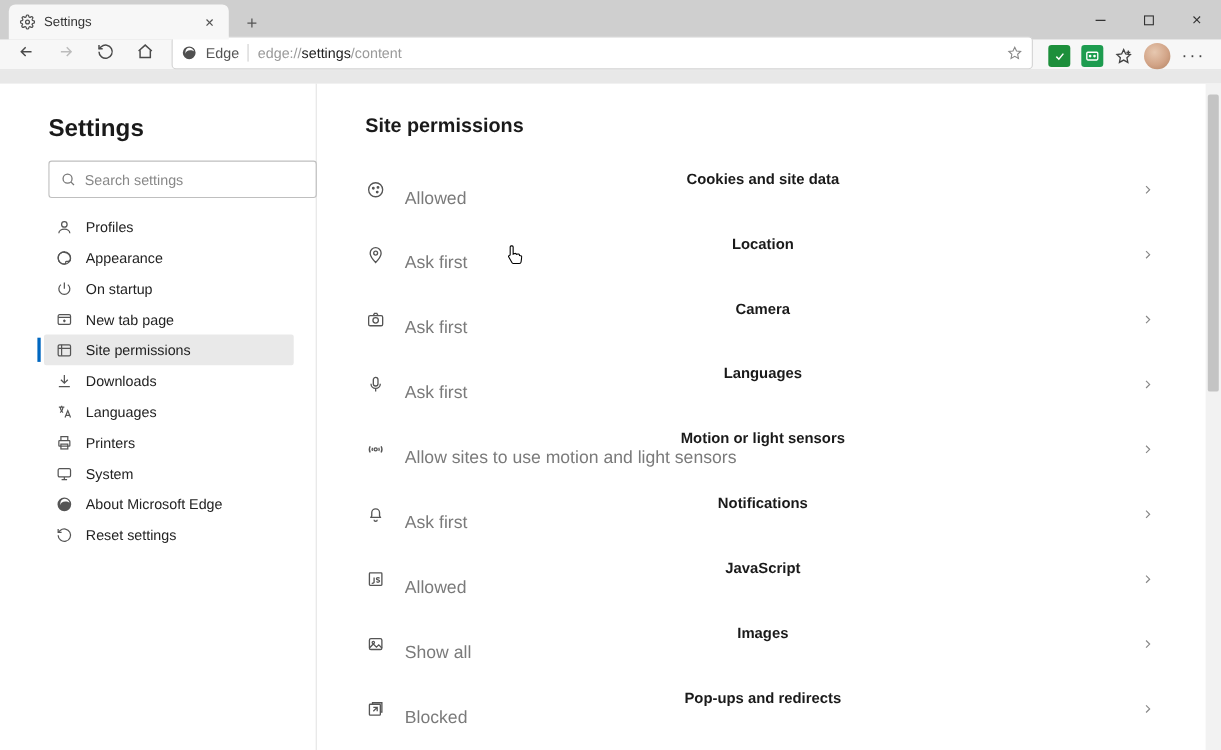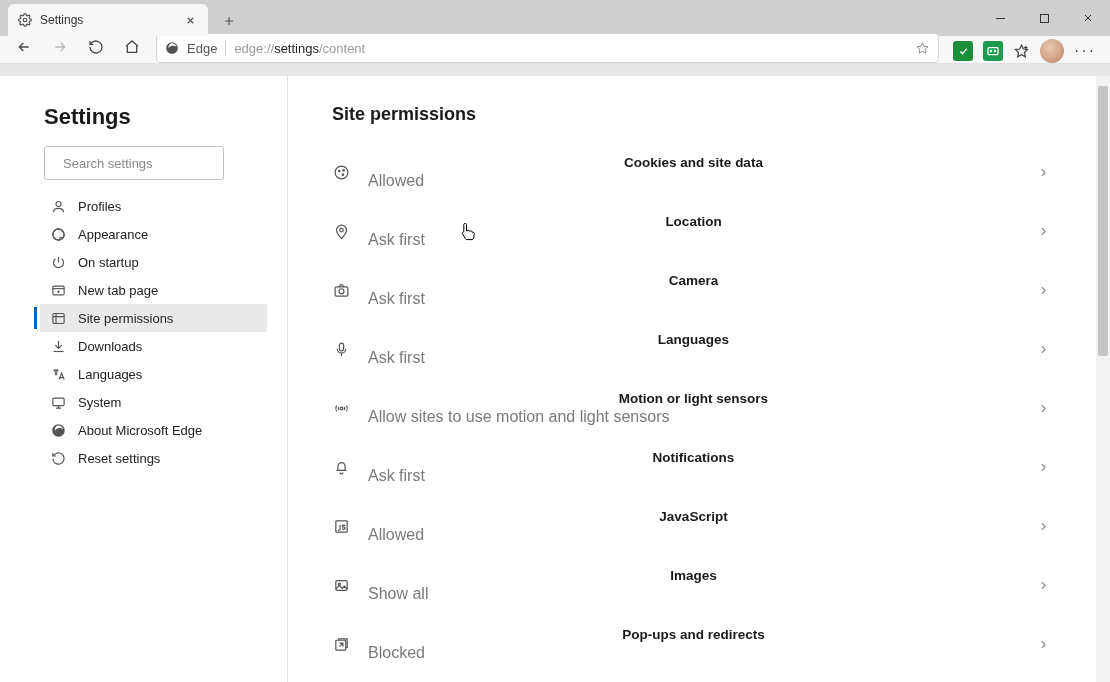--- a/index.html
+++ b/index.html
@@ -114,21 +114,21 @@
   .sidebar h1 { font-size:22px; font-weight:600; margin-bottom:16px; }
   .search {
     display:flex; align-items:center;
     border:1px solid #bfbfbf;
     border-radius:3px;
     height:34px;
     padding:0 10px;
     gap:8px;
     color:#777;
     margin-bottom:12px;
-    width: 180px;
+    width: 244px;
   }
   .search input {
     border:none; outline:none; flex:1;
     font-size:13px; color:#333; background:transparent;
   }
   .search input::placeholder{ color:#888; }
   .nav { list-style:none; margin-left:-4px; }
   .nav li {
     display:flex; align-items:center;
     height:28px;
@@ -366,20 +366,30 @@
             <svg width="15" height="15" viewBox="0 0 24 24" fill="none" stroke="currentColor" stroke-width="1.8">
               <path d="M4 5h8M8 3v2M6 5c0 4 4 8 4 8M10 5c0 4-4 8-4 8"></path>
               <path d="m13 20 4-10 4 10M14.5 17h5"></path>
             </svg>
           </span>
           <span>Languages</span>
         </li>
       <li>
           <span class="ic">
             <svg width="15" height="15" viewBox="0 0 24 24" fill="none" stroke="currentColor" stroke-width="1.8">
+              <path d="M7 9V3h10v6"></path>
+              <rect x="4" y="9" width="16" height="8" rx="1"></rect>
+              <rect x="7" y="14" width="10" height="7"></rect>
+            </svg>
+          </span>
+          <span>Printers</span>
+        </li>
+      <li>
+          <span class="ic">
+            <svg width="15" height="15" viewBox="0 0 24 24" fill="none" stroke="currentColor" stroke-width="1.8">
               <rect x="3" y="5" width="18" height="12" rx="2"></rect>
               <path d="M8 21h8M12 17v4"></path>
             </svg>
           </span>
           <span>System</span>
         </li>
       <li>
           <span class="ic">
             <svg width="15" height="15" viewBox="0 0 24 24" fill="currentColor">
               <path d="M12 2a10 10 0 1 0 .001 20.001A10 10 0 0 0 12 2zm0 2c3.6 0 6.6 2.4 7.6 5.7-1.5-1-3.6-1.7-6.1-1.7-4 0-7 2.1-7 5 0 .9.4 1.8 1.1 2.5-.9-1.2-1.5-2.7-1.5-4.3C6.1 7.1 8.7 4 12 4z"></path>

